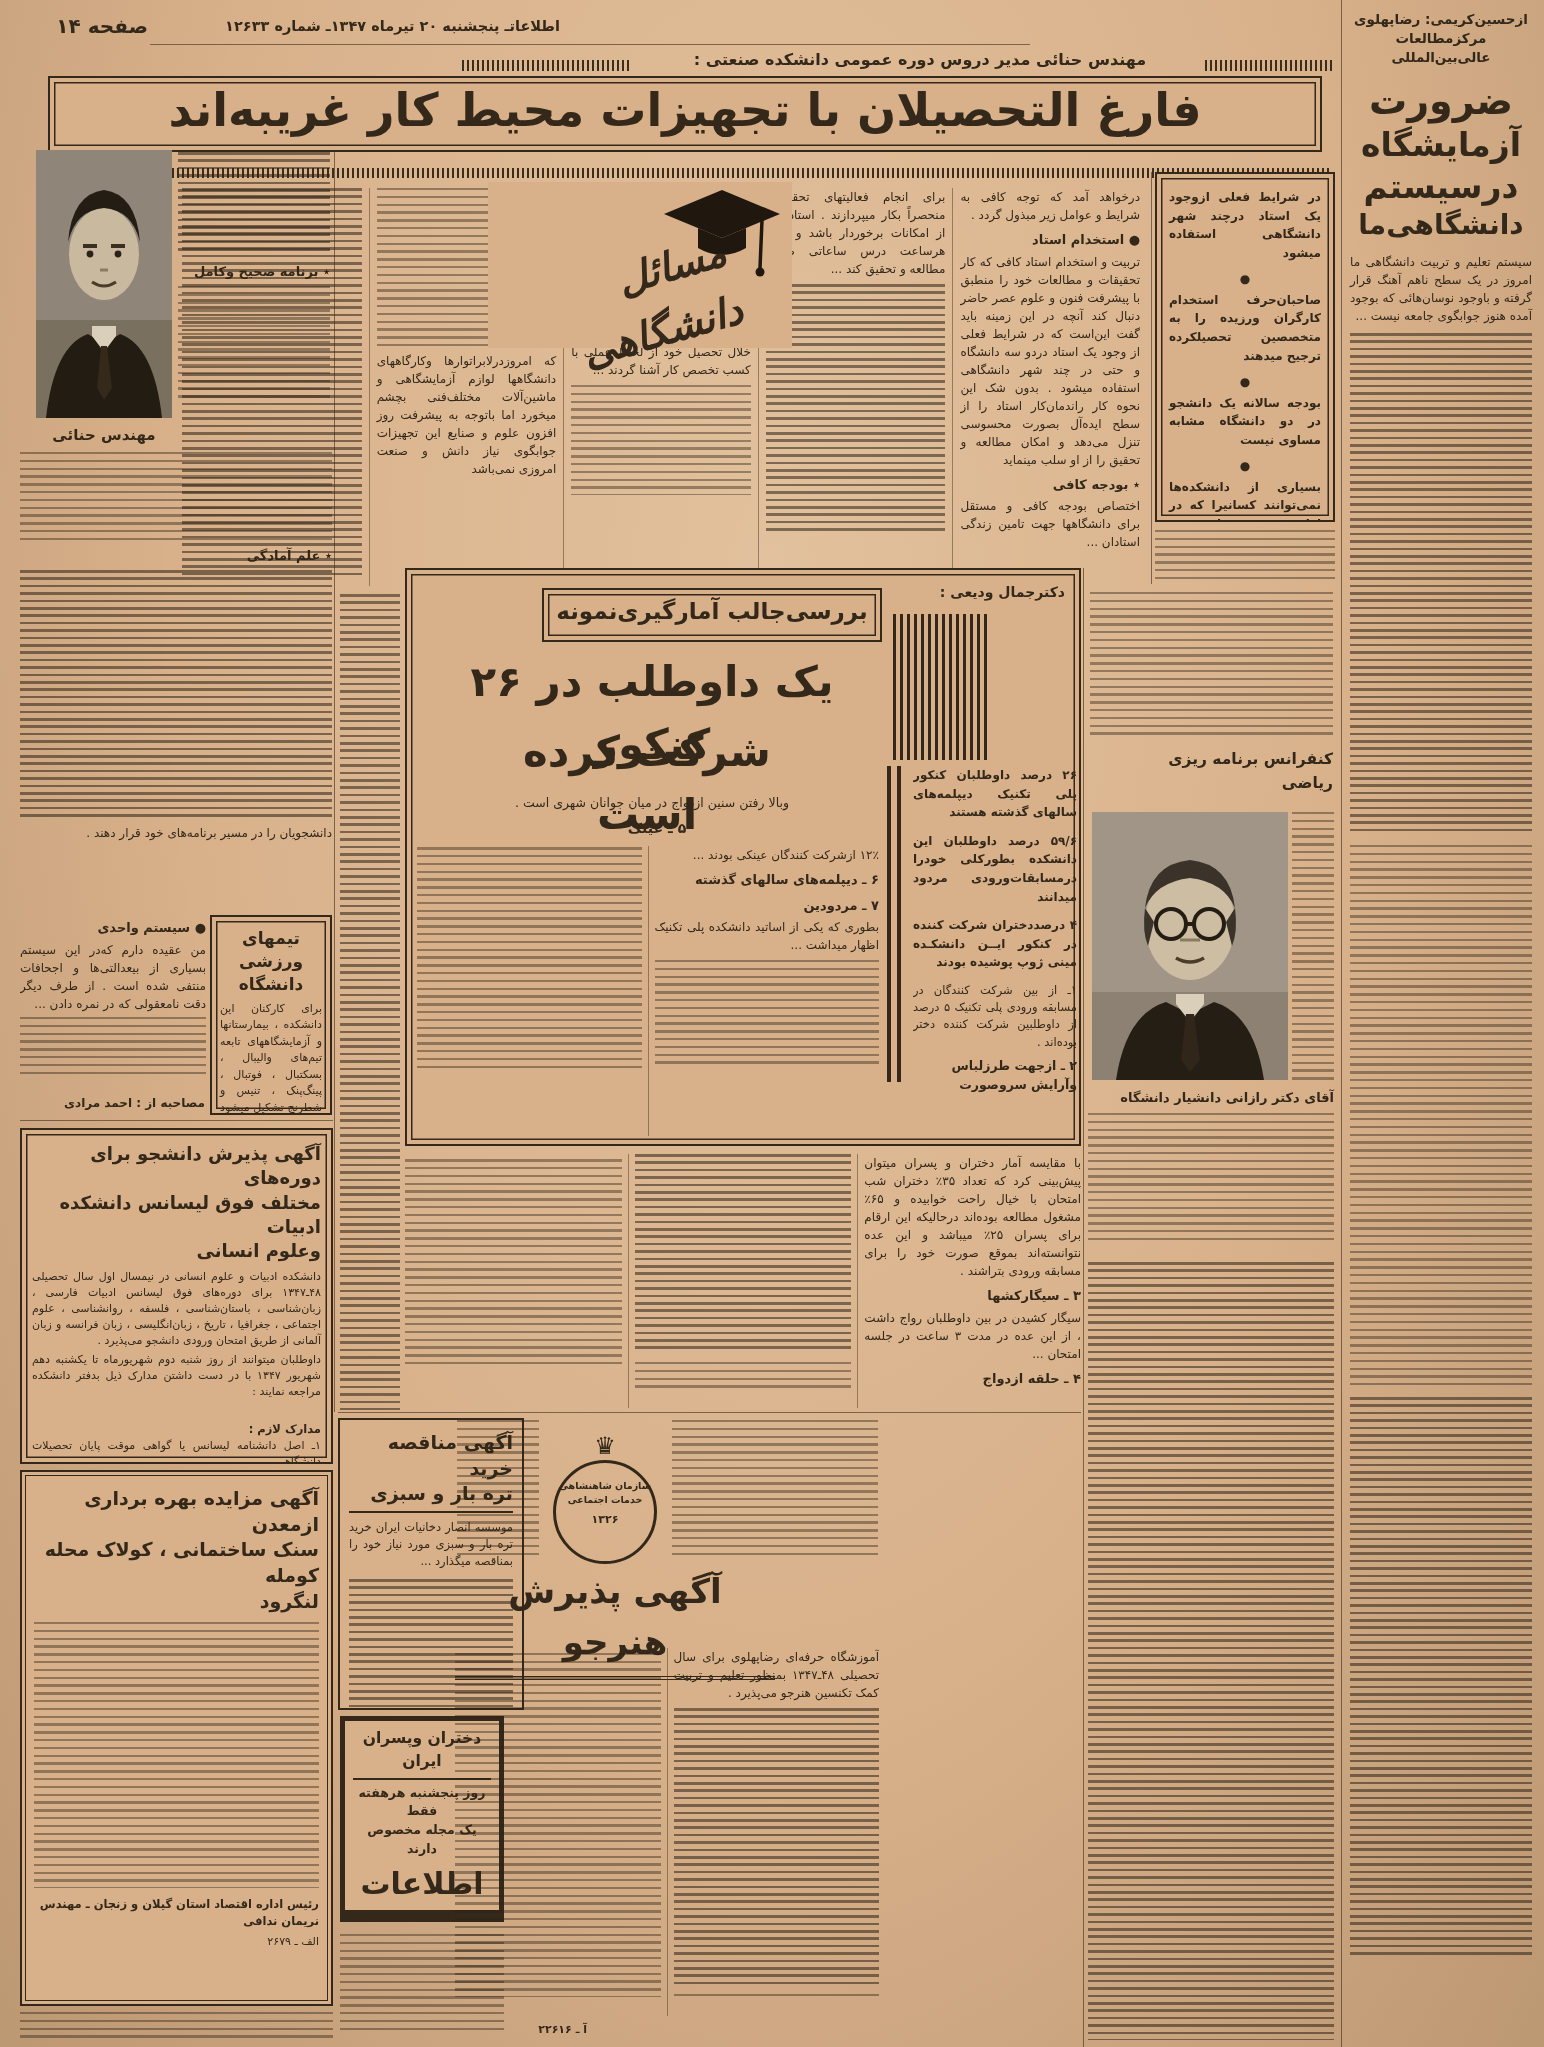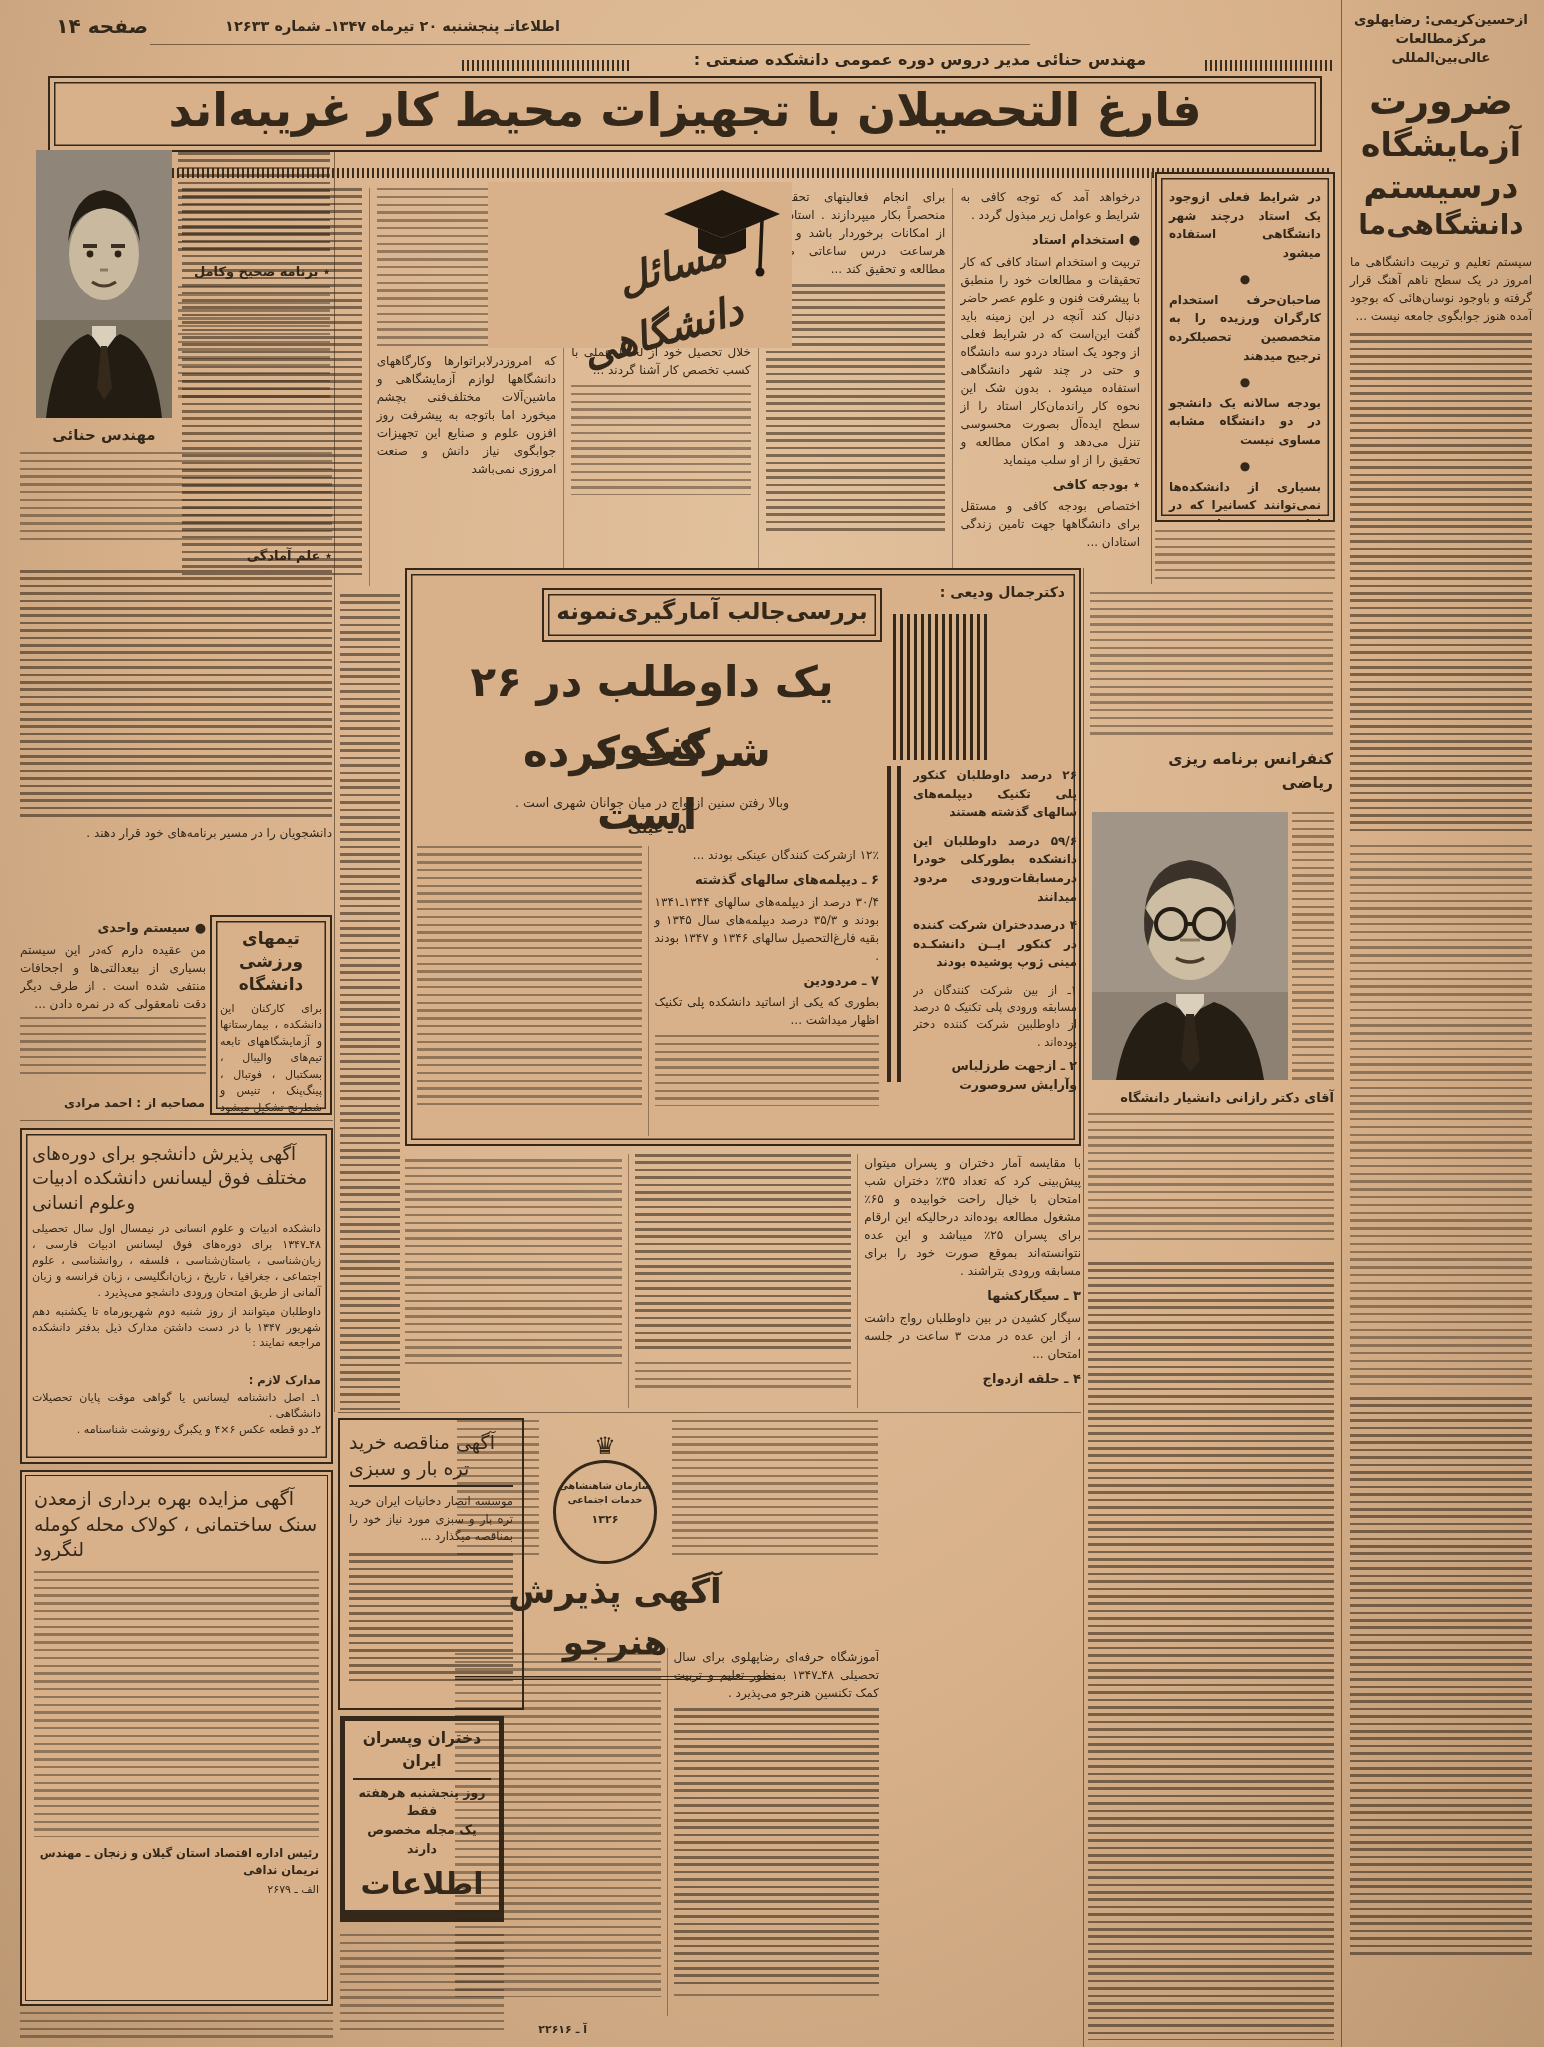--- a/index.html
+++ b/index.html
@@ -23,21 +23,21 @@
   .frame{border:2px solid var(--ink);box-shadow:inset 0 0 0 4px var(--paper), inset 0 0 0 5.5px var(--ink);background:var(--paper)}
   .frame1{border:2px solid var(--ink);background:var(--paper)}
   .sub{font-weight:bold;font-size:13px;margin:6px 0 3px}
   .colsflex{display:flex}
   .ncol{flex:1;padding:0 7px;border-left:1px solid rgba(62,44,24,.45);overflow:hidden}
   .ncol:last-child{border-left:none}
   .cols2{column-count:2;column-gap:13px;column-rule:1px solid rgba(62,44,24,.45)}
   .cols3{column-count:3;column-gap:13px;column-rule:1px solid rgba(62,44,24,.45)}
   .sep-dot{text-align:center;font-size:12px;line-height:1.2;margin:4px 0}
   .stat{font-weight:bold;font-size:12px;line-height:1.55;margin-bottom:10px;text-align:justify;text-align-last:right}
-  .adtitle{font-weight:normal;text-align:left;line-height:1.35}
+  .adtitle{font-weight:bold;text-align:right;line-height:1.35}
   .callig{font-family:"DejaVu Serif",serif;font-weight:bold;font-style:italic}
 </style>
 </head>
 <body>
 
 <div class="page">
 
   <div class="t b" style="left:150px;top:16px;width:410px;font-size:14.5px">اطلاعاتـ پنجشنبه ۲۰ تیرماه ۱۳۴۷ـ شماره ۱۲۶۳۳</div>
   <div class="t b" style="left:36px;top:11px;width:112px;font-size:20px">صفحه ۱۴</div>
   <div class="t rule-h" style="left:150px;top:44px;width:880px"></div>
@@ -172,21 +172,20 @@
     <div class="t clip" style="left:506px;top:196px;width:164px;height:372px">
       <div class="stat">۲۶ درصد داوطلبان کنکور پلی تکنیک دیپلمه‌های سالهای گذشته هستند</div>
       <div class="stat">۵۹/۶ درصد داوطلبان این دانشکده بطورکلی خودرا درمسابقات‌ورودی مردود میدانند</div>
       <div class="stat">۴ درصددختران شرکت کننده در کنکور ایــن دانشکـده مینی ژوپ پوشیده بودند</div>
       <p class="j" style="font-size:11.5px">۱ـ از بین شرکت کنندگان در مسابقه ورودی پلی تکنیک ۵ درصد از داوطلبین شرکت کننده دختر بوده‌اند .</p>
       <div class="b" style="font-size:12.5px;margin-top:6px">۲ ـ ازجهت طرزلباس وآرایش سروصورت</div>
     </div>
     <div class="t cols2 clip" style="left:10px;top:276px;width:462px;height:290px">
       <p class="j">۱۲٪ ازشرکت کنندگان عینکی بودند ...</p>
       <div class="sub">۶ ـ دیپلمه‌های سالهای گذشته</div>
-      <p class="j">۳۰/۴ درصد از دیپلمه‌های سالهای ۱۳۴۴ـ۱۳۴۱ بودند و ۳۵/۳ درصد دیپلمه‌های سال ۱۳۴۵ و بقیه فارغ‌التحصیل سالهای ۱۳۴۶ و ۱۳۴۷ بودند .</p>
       <div class="sub">۷ ـ مردودین</div>
       <p class="j">بطوری که یکی از اساتید دانشکده پلی تکنیک اظهار میداشت ...</p>
       <div class="fz" style="height:330px;margin-top:6px"></div>
     </div>
   </div>
 
   <div class="t cols3 clip" style="left:405px;top:1154px;width:676px;height:254px">
     <p class="j">با مقایسه آمار دختران و پسران میتوان پیش‌بینی کرد که تعداد ۳۵٪ دختران شب امتحان با خیال راحت خوابیده و ۶۵٪ مشغول مطالعه بوده‌اند درحالیکه این ارقام برای پسران ۲۵٪ میباشد و این عده نتوانسته‌اند بموقع صورت خود را برای مسابقه ورودی بتراشند .</p>
     <div class="sub">۳ ـ سیگارکشها</div>
     <p class="j">سیگار کشیدن در بین داوطلبان رواج داشت ، از این عده در مدت ۳ ساعت در جلسه امتحان ...</p>

